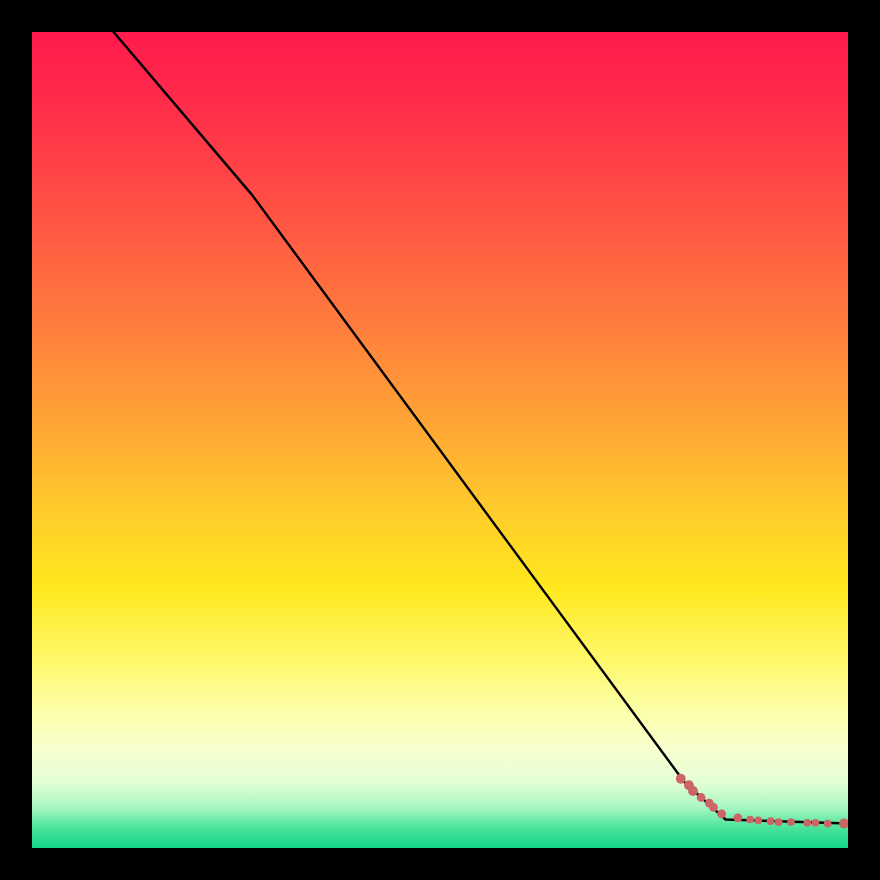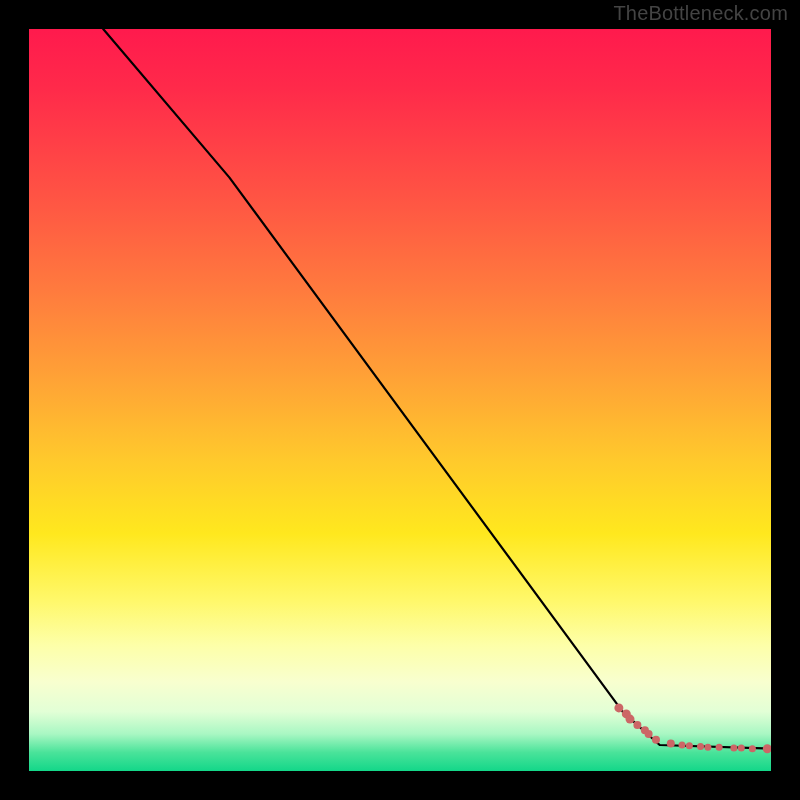--- a/index.html
+++ b/index.html
@@ -67,21 +67,20 @@
     left: 0;
     top: 0;
     width: 100%;
     height: 100%;
   }
 </style>
 </head>
 <body>
 
 <div class="chart-frame">
-  <div class="watermark">TheBottleneck.com</div>
 
   <div class="plot-area">
     <div class="gradient-bg"></div>
     <svg class="plot-svg" viewBox="0 0 742 742" preserveAspectRatio="none">
       <path id="curve-path" fill="none" stroke="#000000" stroke-width="2.2" stroke-linejoin="round" stroke-linecap="round" d="M74.2 0.0 L200.3 148.4 L593.6 682.6 L630.7 716.0 L742.0 719.7"></path>
       <g id="dots-group">
           <circle cx="589.9" cy="678.9" r="4.5" fill="#cc6666"></circle>
           <circle cx="597.3" cy="684.9" r="4.5" fill="#cc6666"></circle>
           <circle cx="601.0" cy="690.1" r="4.5" fill="#cc6666"></circle>
           <circle cx="608.4" cy="696.0" r="4" fill="#cc6666"></circle>

